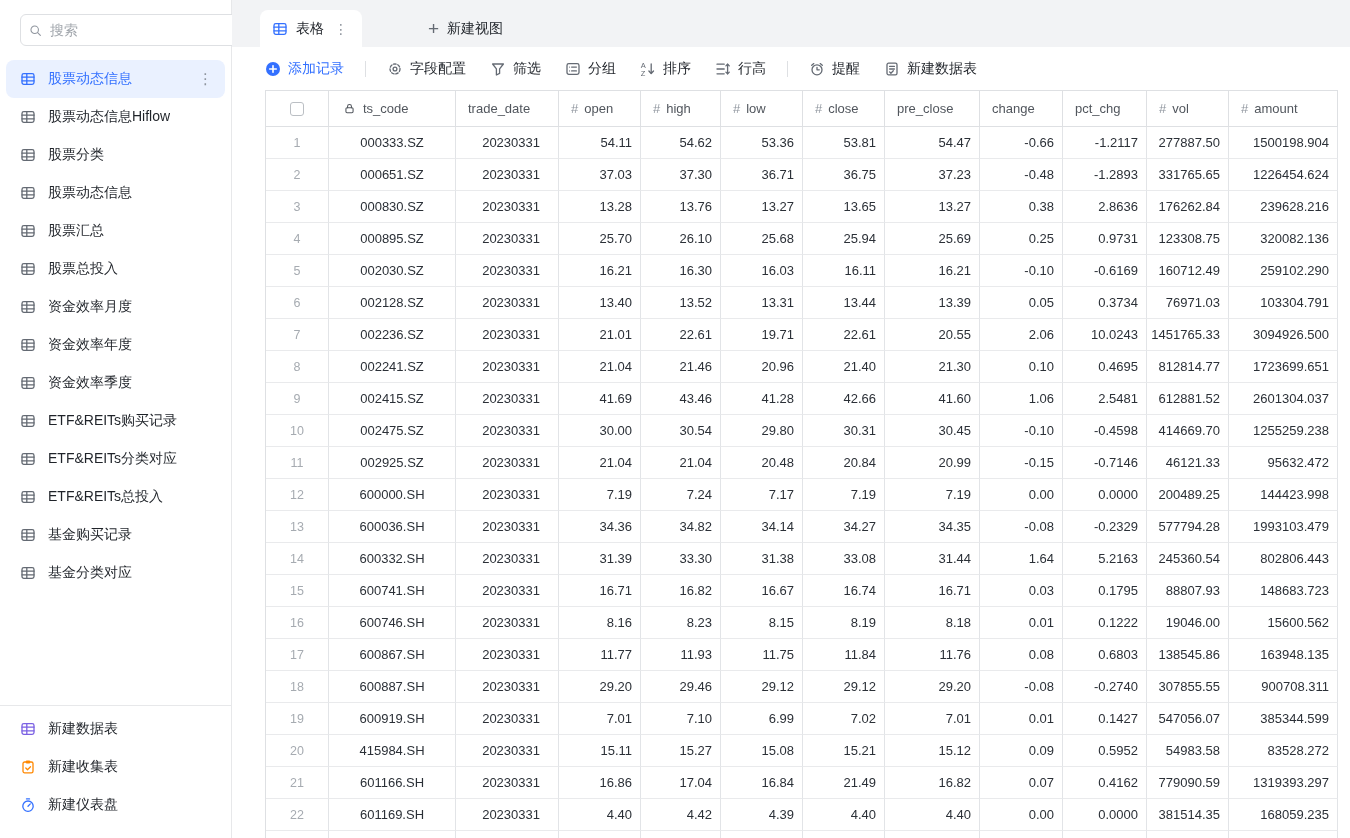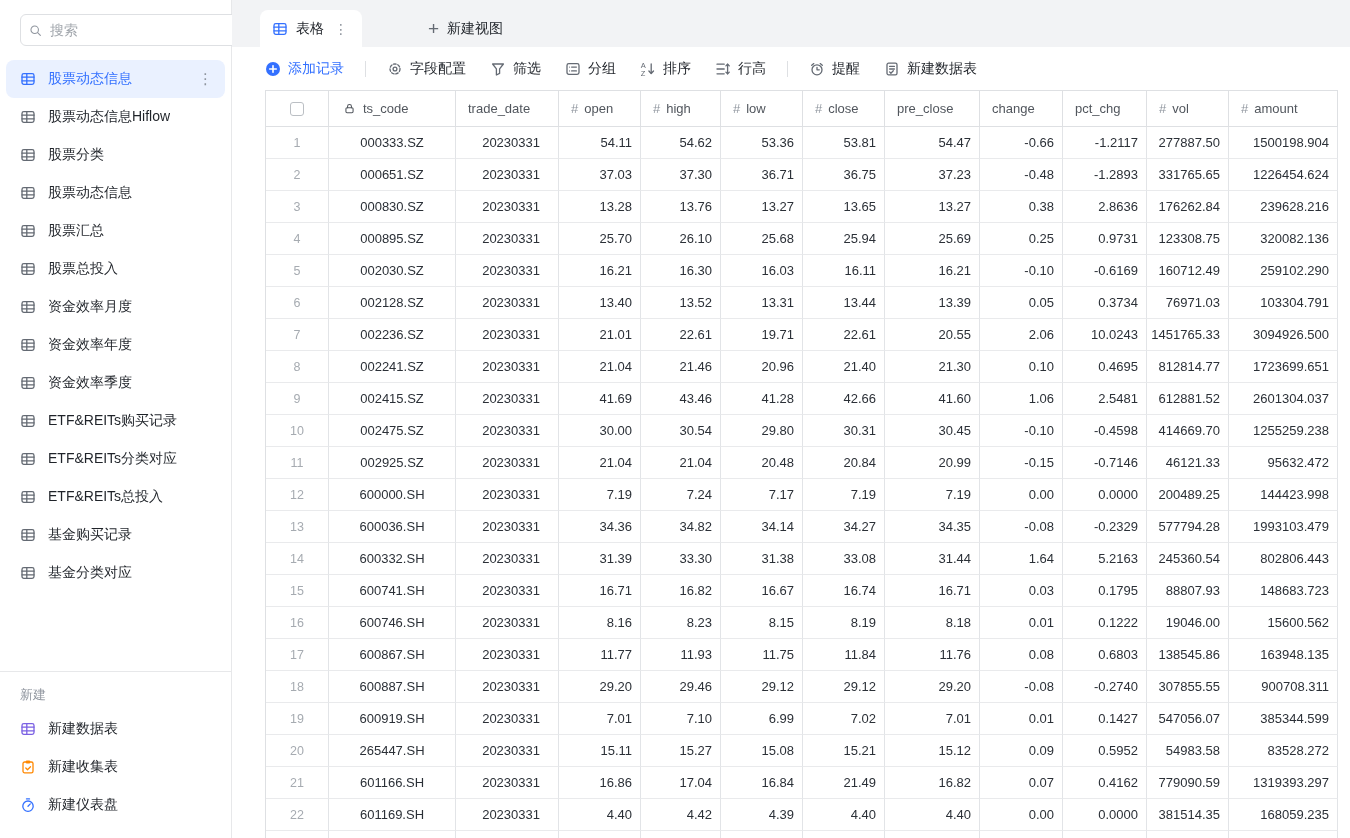--- a/index.html
+++ b/index.html
@@ -229,21 +229,20 @@
             <line x1="2" y1="9.8" x2="14" y2="9.8"></line>
           </svg>
         </span>
         <span class="sb-label">基金分类对应</span>
       </div>
       <div class="sb-item">
         <span class="sb-label"></span>
       </div>
     </div>
   <div class="sb-bottom">
-    <div class="sb-section-label">新建</div>
     <div id="sb-new-list">
         <div class="sb-item">
           <span class="icn" style="color:#7B61E3">
             <svg width="16" height="16" viewBox="0 0 16 16" fill="none" stroke="currentColor" stroke-width="1.3" stroke-linecap="round" stroke-linejoin="round">
               <rect x="2" y="2.6" width="12" height="10.8" rx="1.8"></rect>
               <line x1="6.8" y1="2.6" x2="6.8" y2="13.4"></line>
               <line x1="2" y1="6.2" x2="14" y2="6.2"></line>
               <line x1="2" y1="9.8" x2="14" y2="9.8"></line>
             </svg>
           </span>
@@ -696,21 +695,21 @@
         <div class="g-cell al-r" style="width:82px">6.99</div>
         <div class="g-cell al-r" style="width:82px">7.02</div>
         <div class="g-cell al-r" style="width:95px">7.01</div>
         <div class="g-cell al-r" style="width:83px">0.01</div>
         <div class="g-cell al-r" style="width:84px">0.1427</div>
         <div class="g-cell al-r" style="width:82px">547056.07</div>
         <div class="g-cell al-r" style="width:109px">385344.599</div>
       </div>
       <div class="g-row">
         <div class="g-cell rownum" style="width:63px">20</div>
-        <div class="g-cell al-c" style="width:127px">265447.SH</div>
+        <div class="g-cell al-c" style="width:127px">415984.SH</div>
         <div class="g-cell al-r date" style="width:103px">20230331</div>
         <div class="g-cell al-r" style="width:82px">15.11</div>
         <div class="g-cell al-r" style="width:80px">15.27</div>
         <div class="g-cell al-r" style="width:82px">15.08</div>
         <div class="g-cell al-r" style="width:82px">15.21</div>
         <div class="g-cell al-r" style="width:95px">15.12</div>
         <div class="g-cell al-r" style="width:83px">0.09</div>
         <div class="g-cell al-r" style="width:84px">0.5952</div>
         <div class="g-cell al-r" style="width:82px">54983.58</div>
         <div class="g-cell al-r" style="width:109px">83528.272</div>

